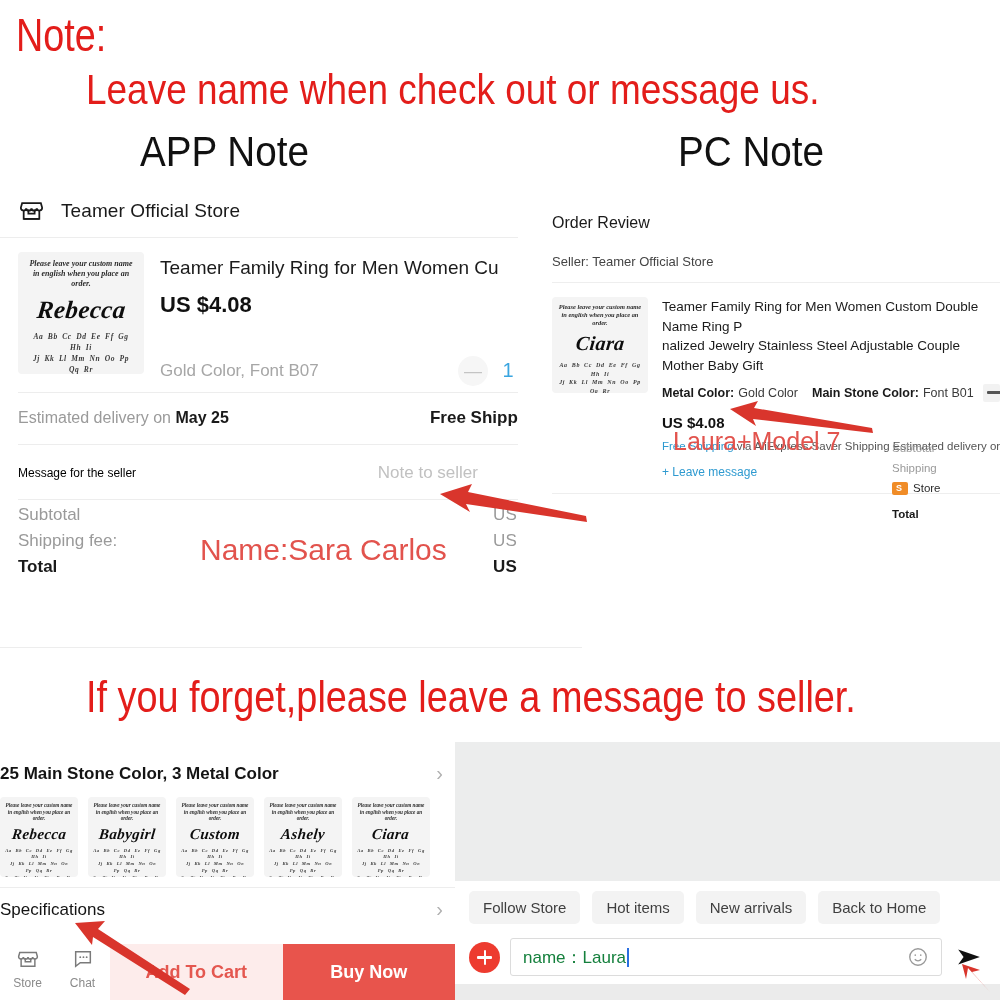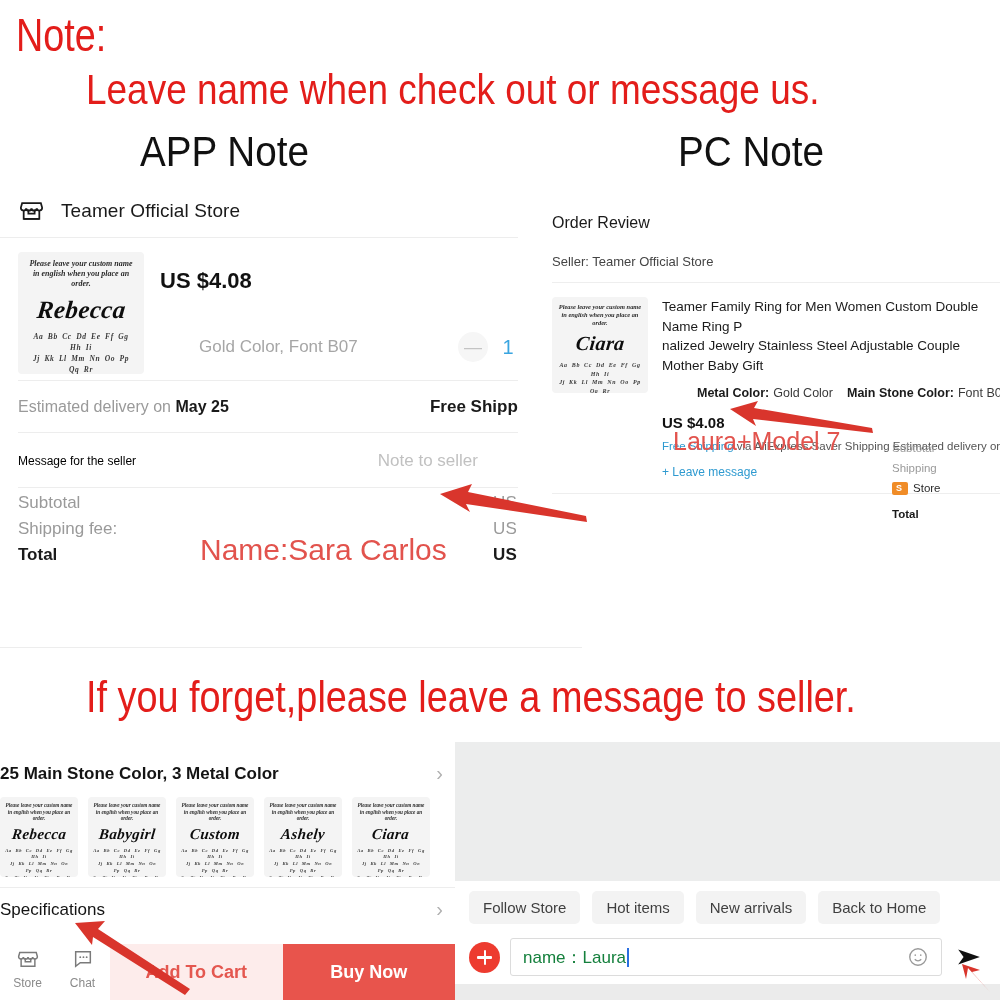--- a/index.html
+++ b/index.html
@@ -76,21 +76,21 @@
   .prod-info { flex: 1; min-width: 0; padding-top: 4px; }
   .prod-title {
     font-size: 19px; color: #1b1b1b; white-space: nowrap;
     overflow: hidden; line-height: 1.25;
   }
   .prod-price { font-size: 22px; font-weight: 700; color: #111; margin-top: 12px; }
   .prod-variant-row {
     display: flex; align-items: center; justify-content: space-between;
     margin-top: 38px;
   }
-  .prod-variant { font-size: 17px; color: #a6a6a6; margin-left: 39px; }
+  .prod-variant { font-size: 17px; color: #a6a6a6; }
   .qty { display: flex; align-items: center; gap: 14px; padding-right: 6px; }
   .qty-btn {
     width: 30px; height: 30px; border-radius: 50%; background: #f6f6f6;
     display: flex; align-items: center; justify-content: center;
     color: #c4c4c4; font-size: 18px; line-height: 1;
   }
   .qty-val { font-size: 20px; color: #3aa5e0; min-width: 12px; text-align: center; }
 
   .row-line {
     display: flex; align-items: center; justify-content: space-between;
@@ -121,21 +121,21 @@
 
   .pc-prod { display: flex; gap: 14px; margin-top: 14px; }
   .pc-swatch { width: 96px; height: 96px; padding-top: 6px; }
   .pc-swatch .hint { font-size: 6.4px; width: 84px; }
   .pc-swatch .script { font-size: 20px; margin-top: 5px; }
   .pc-swatch .alpha { font-size: 6px; width: 84px; margin-top: 6px; }
 
   .pc-det { flex: 1; min-width: 0; }
   .pc-pname { font-size: 13.5px; color: #1b1b1b; line-height: 1.45; }
   .pc-attr { font-size: 12.5px; color: #3a3a3a; margin-top: 9px; display: flex; align-items: center; gap: 4px; white-space: nowrap; }
-  .pc-attr b { color: #1a1a1a; margin-left: 35px; }
+  .pc-attr b { color: #1a1a1a; }
   .mini-swatch {
     display: inline-block; width: 22px; height: 18px; background: #f2f2f2;
     border-radius: 2px; margin-left: 5px; position: relative; overflow: hidden;
   }
   .mini-swatch::after {
     content: ""; position: absolute; left: 4px; top: 7px; width: 14px; height: 3px;
     background: #555; border-radius: 1px;
   }
   .pc-price { font-size: 15px; font-weight: 700; color: #111; margin-top: 12px; }
   .pc-ship { font-size: 11.5px; color: #555; margin-top: 9px; white-space: nowrap; }
@@ -263,20 +263,21 @@
       <div class="swatch">
         <div class="hint">Please leave your custom name in english when you place an order.</div>
         <div class="script">Rebecca</div>
         <div class="alpha">
           <div>Aa Bb Cc Dd Ee Ff Gg Hh Ii</div>
           <div>Jj Kk Ll Mm Nn Oo Pp Qq Rr</div>
 
         </div>
       </div>
       <div class="prod-info">
+        <div class="prod-title">Teamer Family Ring for Men Women Cu</div>
         <div class="prod-price">US $4.08</div>
         <div class="prod-variant-row">
           <span class="prod-variant">Gold Color, Font B07</span>
           <span class="qty">
             <span class="qty-btn">—</span>
             <span class="qty-val">1</span>
             <span class="qty-btn"></span>
           </span>
         </div>
       </div>

